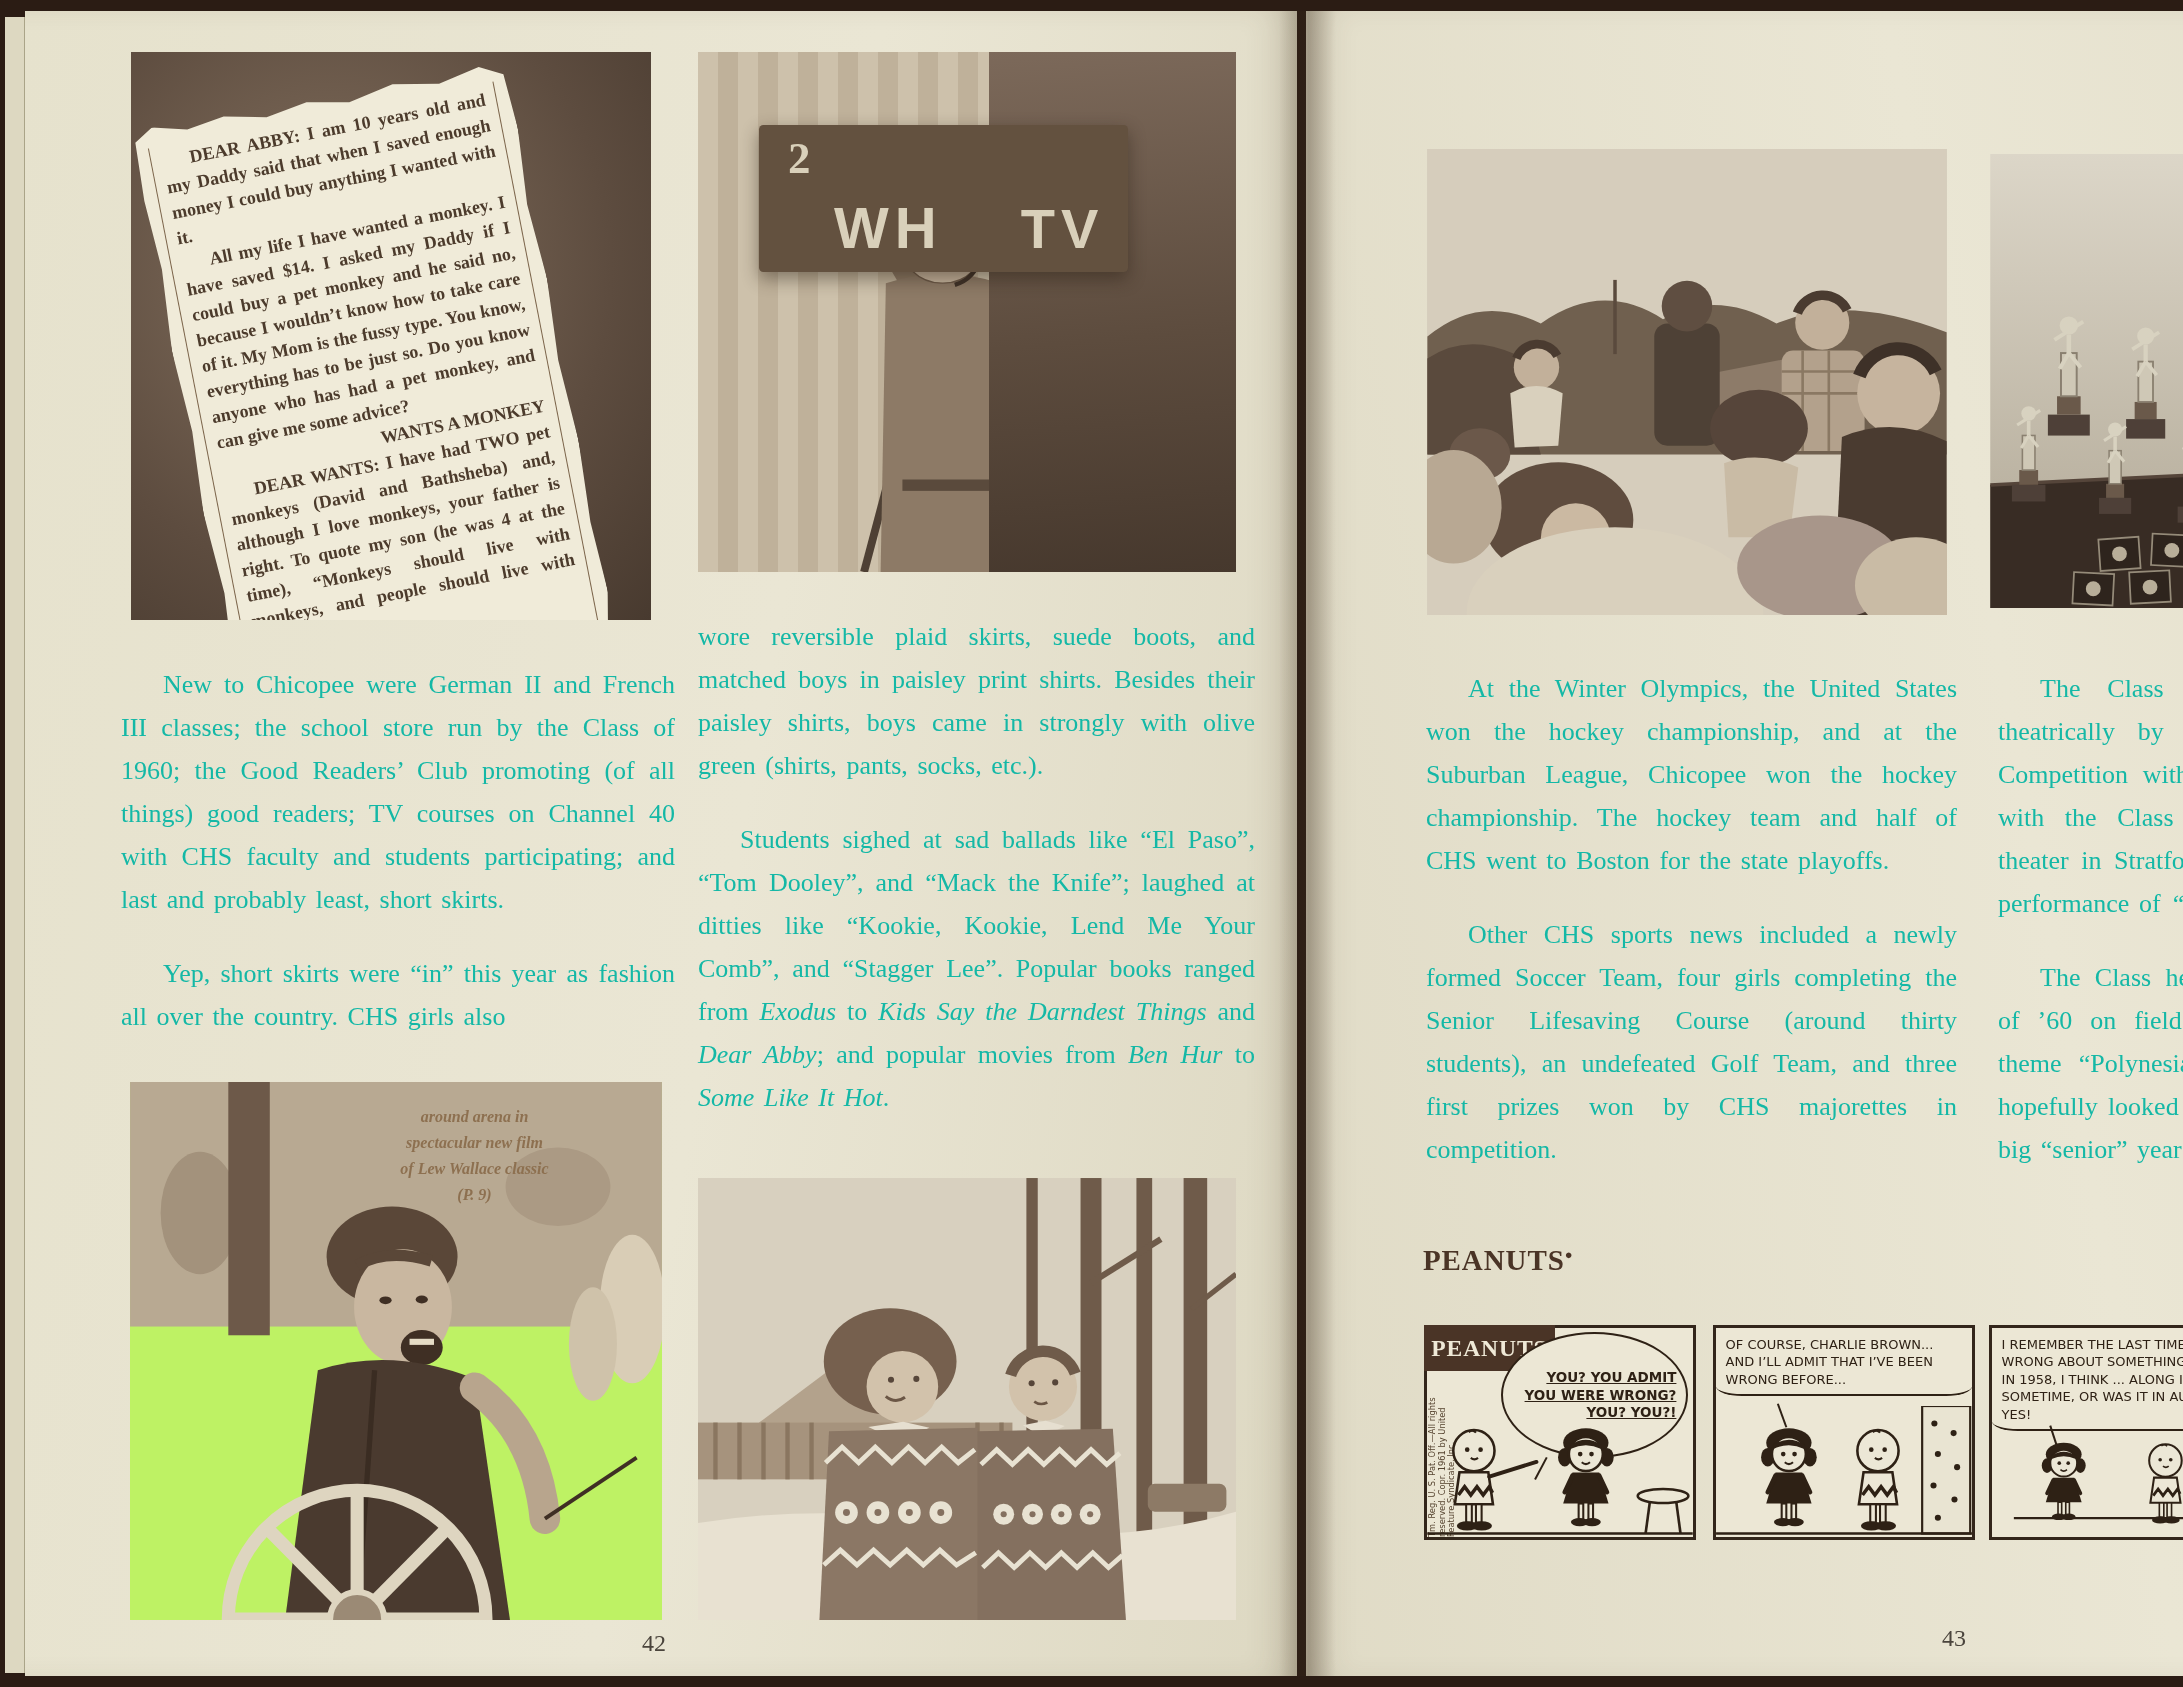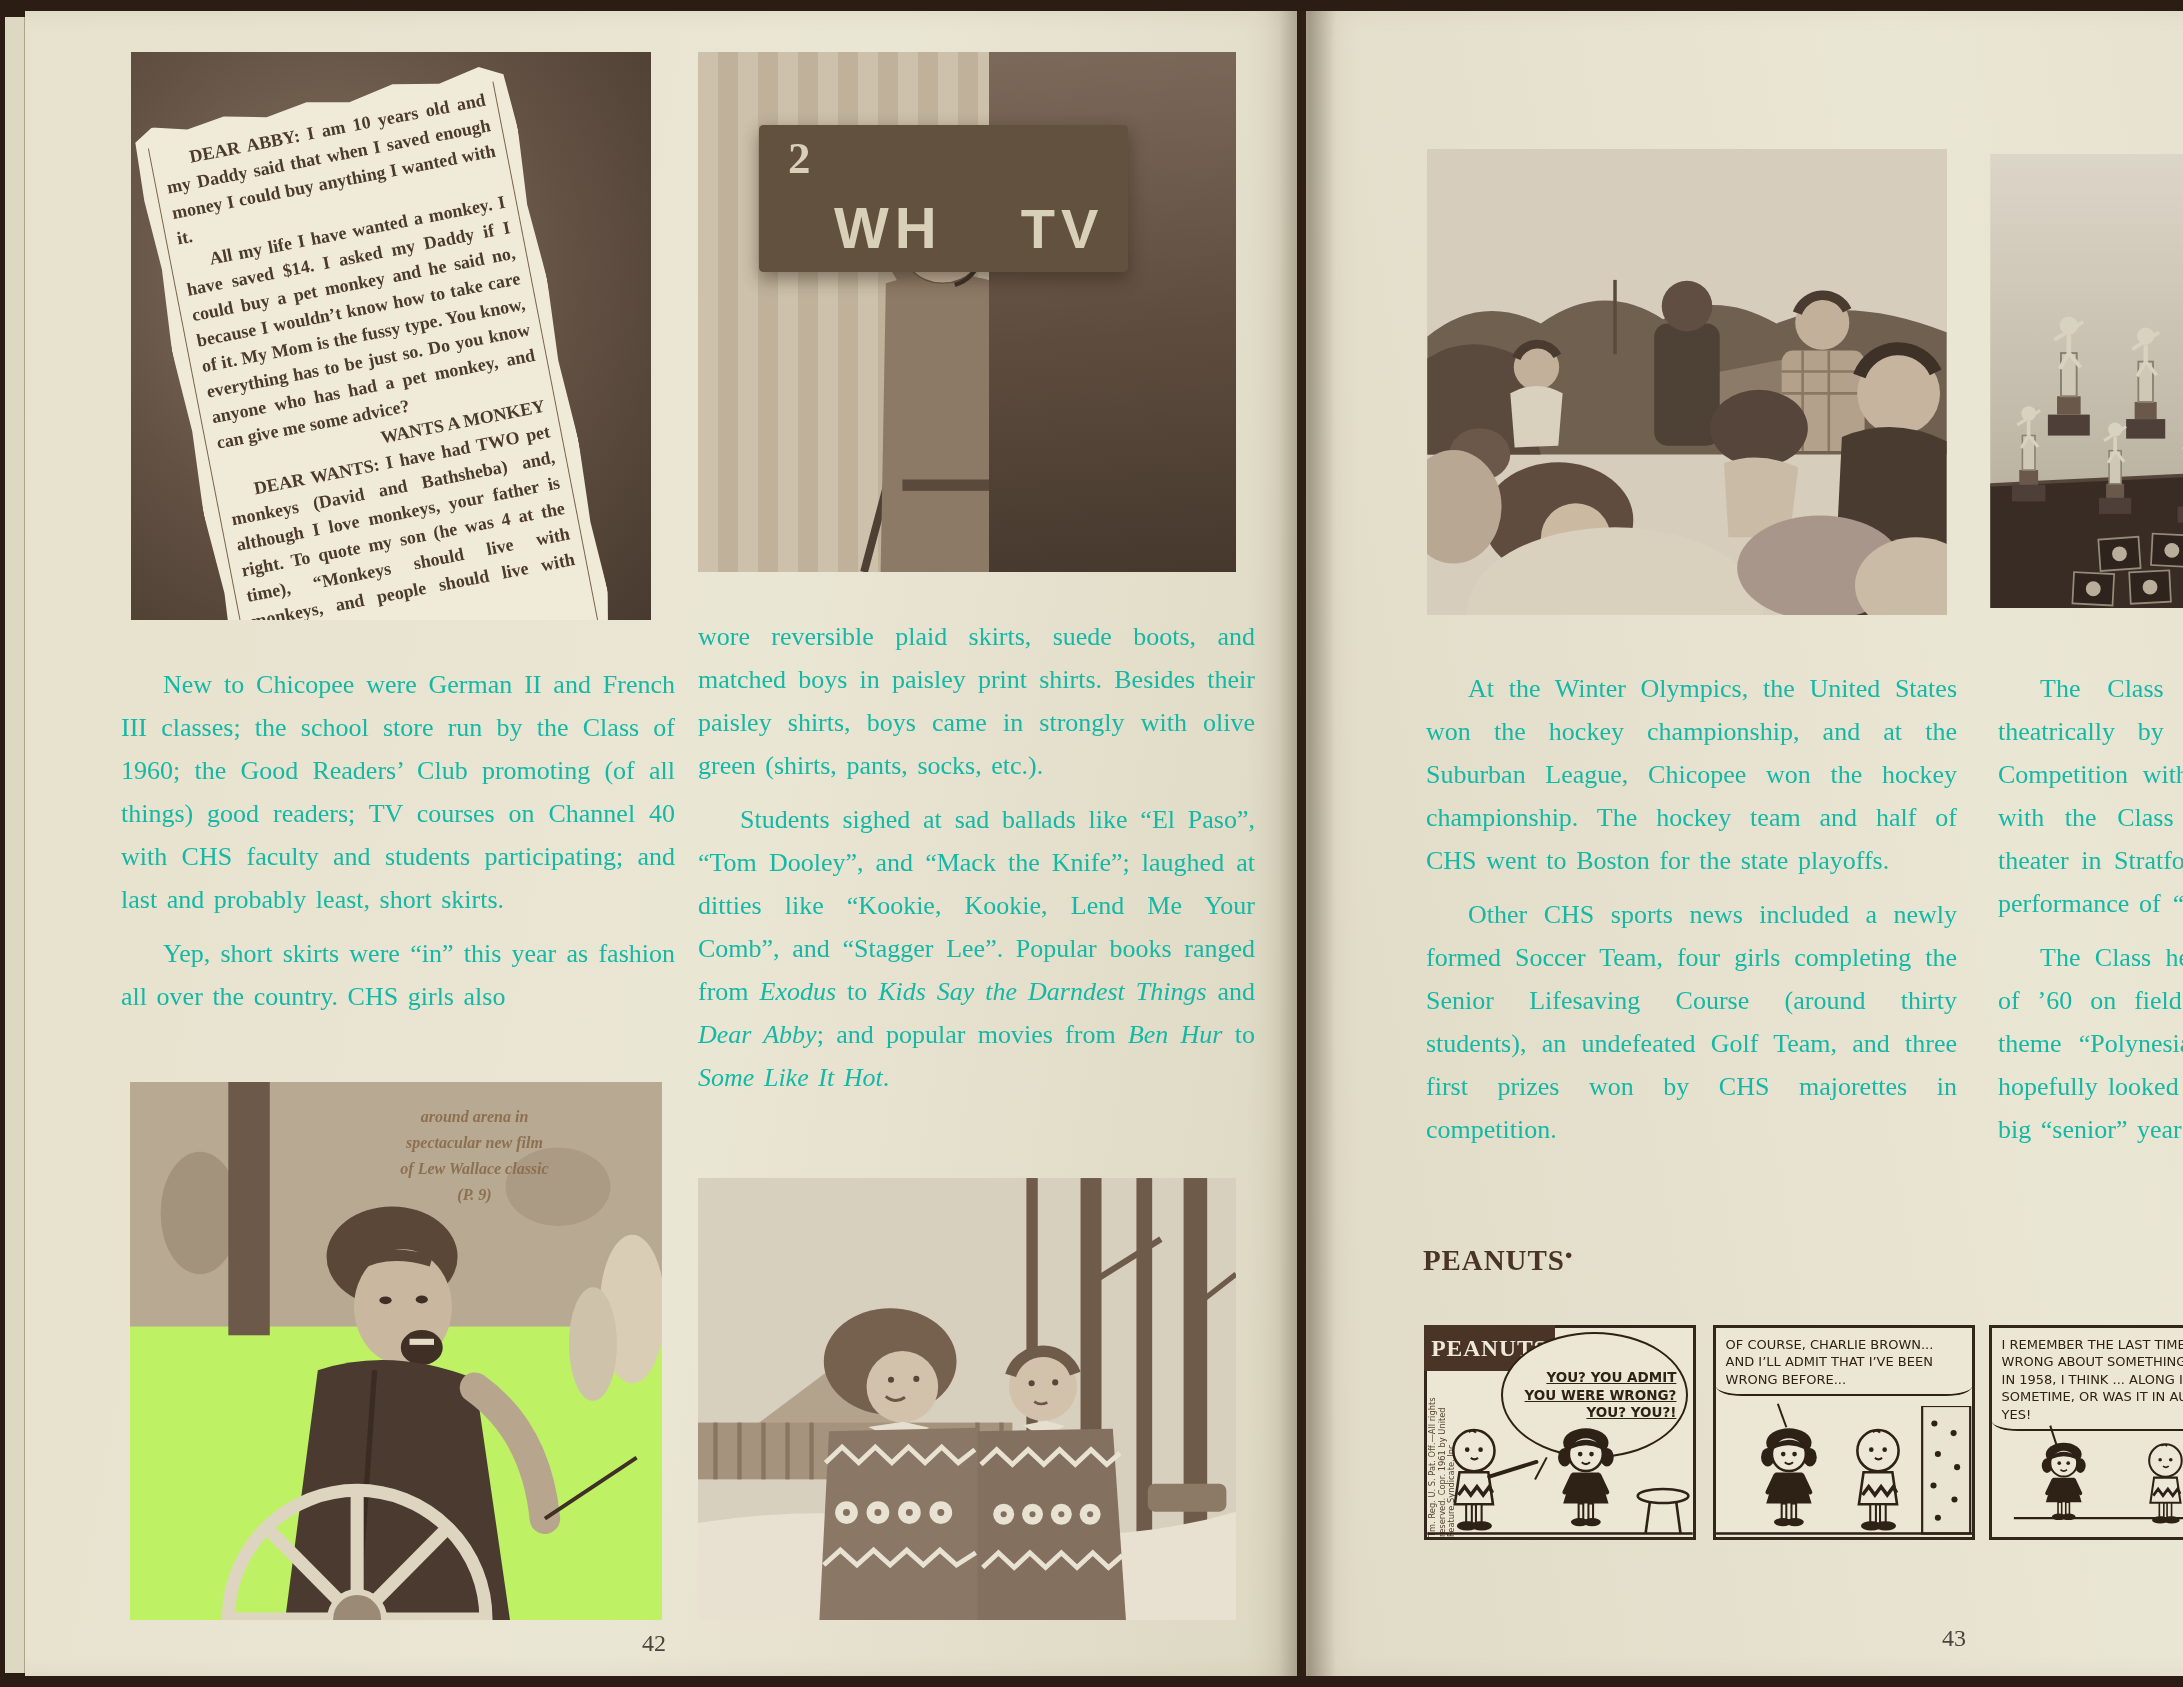--- a/index.html
+++ b/index.html
@@ -27,21 +27,21 @@
             box-shadow:15px 19px 39px rgba(25,16,10,.5);
             clip-path:polygon(1% 2%,6% 0%,15% 1.5%,25% .5%,36% 2%,47% .8%,58% 2.2%,70% .6%,82% 2%,93% .5%,99% 2.5%,100% 12%,98.6% 25%,100% 38%,98.8% 52%,100% 66%,99% 80%,100% 92%,98% 99%,88% 97.8%,76% 99.5%,63% 98%,50% 99.6%,37% 98.2%,24% 99.8%,12% 98.4%,3% 99.5%,0% 93%,1.4% 80%,0% 66%,1.2% 52%,0% 38%,1.5% 24%,.4% 12%);}
   .clip-inner{border-left:1.7px solid #7a6349;border-right:1.7px solid #7a6349;padding:2.6px 10.5px;
               font-weight:700;font-size:18px;line-height:26px;color:#4c3b2c;text-align:justify;}
   .clip-inner p{margin:0;text-indent:28px;}
   .clip-signoff{text-align:right;margin:0;}
   .clip-stars{text-align:center;letter-spacing:13px;margin:2.6px 0 0 0;font-size:15px;}
   
   .col{position:absolute;font-size:26px;line-height:43px;color:#14b8a6;text-align:justify;word-spacing:3.1px;}
   .col p{margin:0;text-indent:42px;}
-  .col p + p{margin-top:11px;}
+  .col p + p{margin-top:31px;}
   .col p.noindent{text-indent:0;}
   .pagenum{position:absolute;font-size:24px;color:#4a443c;text-align:center;}
   
   .bh-caption{position:absolute;left:218px;top:22px;width:253px;text-align:center;
               font-style:italic;font-weight:700;font-size:16px;line-height:26px;color:#8d7050;}
   .bh-caption div{white-space:nowrap;}
   
   .tv-photo{background:repeating-linear-gradient(90deg,#cdc1ab 0 20px,#bfb19a 20px 40px);}
   .tv-dark{position:absolute;right:0;top:0;width:46%;height:100%;
            background:linear-gradient(175deg,#7c695a 0%,#5d4c3e 55%,#46382d 100%);}

